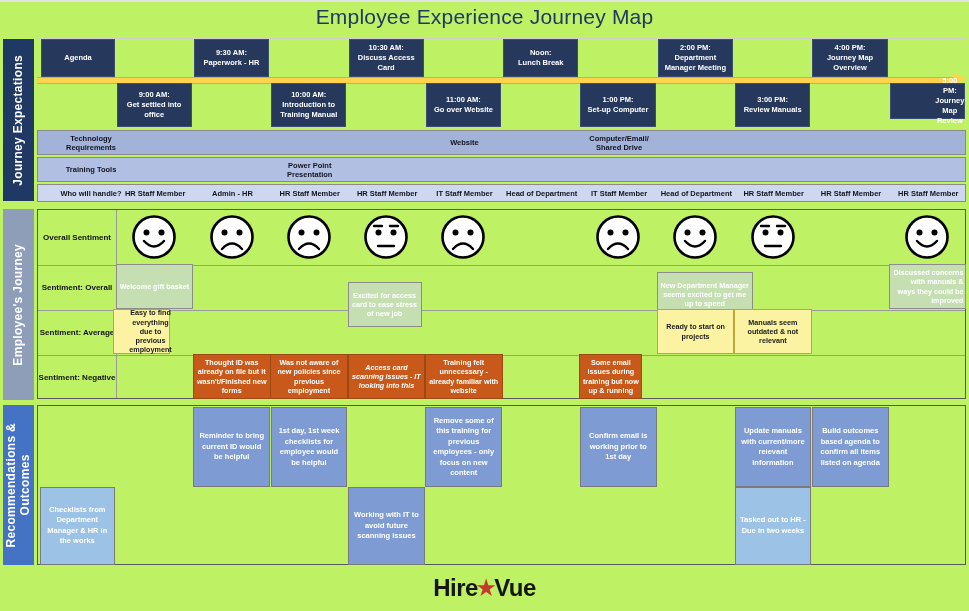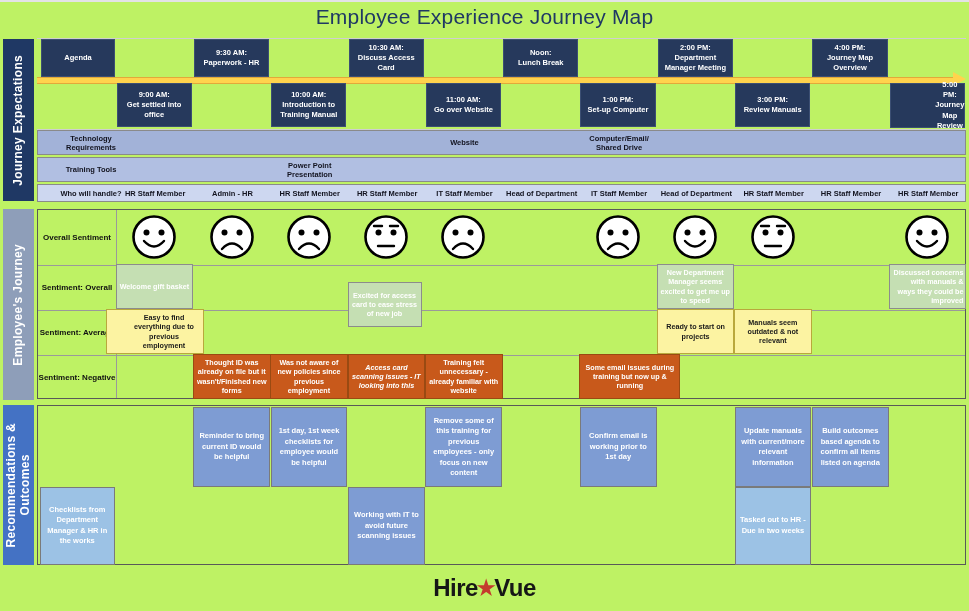--- a/index.html
+++ b/index.html
@@ -156,21 +156,21 @@
       <span>Go over Website</span>
     </div>
     <div class="dark-box" style="left: 580.4px; top: 81px; width: 75.3px; height: 44px;">
       <span>1:00 PM:</span>
       <span>Set-up Computer</span>
     </div>
     <div class="dark-box" style="left: 735px; top: 81px; width: 75.3px; height: 44px;">
       <span>3:00 PM:</span>
       <span>Review Manuals</span>
     </div>
-    <div class="dark-box" style="left: 889.7px; top: 81px; width: 75.3px; height: 45px; padding-left: 48px;">
+    <div class="dark-box" style="left: 889.7px; top: 81px; width: 75.3px; height: 36px; padding-left: 48px;">
       <span>5:00 PM:</span>
       <span>Journey Map Review</span>
     </div>
     <div class="face" style="left: 131.2px; top: 212px;"><svg width="46" height="46" viewBox="-23 -23 46 46">
         <circle cx="0" cy="0" r="20.5" fill="#fff" stroke="#000" stroke-width="2.6"></circle>
         <circle cx="-7.5" cy="-4.5" r="3" fill="#000"></circle>
         <circle cx="7.5" cy="-4.5" r="3" fill="#000"></circle>
         <path d="M-10 4 Q0 15 10 4" fill="none" stroke="#000" stroke-width="2.4" stroke-linecap="round"></path>
       </svg></div>
     <div class="face" style="left: 208.5px; top: 212px;"><svg width="46" height="46" viewBox="-23 -23 46 46">
@@ -220,30 +220,30 @@
         <line x1="4" y1="-11" x2="12" y2="-11" stroke="#000" stroke-width="2.4" stroke-linecap="round"></line>
       </svg></div>
     <div class="face" style="left: 904.3px; top: 212px;"><svg width="46" height="46" viewBox="-23 -23 46 46">
         <circle cx="0" cy="0" r="20.5" fill="#fff" stroke="#000" stroke-width="2.6"></circle>
         <circle cx="-7.5" cy="-4.5" r="3" fill="#000"></circle>
         <circle cx="7.5" cy="-4.5" r="3" fill="#000"></circle>
         <path d="M-10 4 Q0 15 10 4" fill="none" stroke="#000" stroke-width="2.4" stroke-linecap="round"></path>
       </svg></div>
     <div class="sent-box sent-positive" style="left: 115.5px; top: 262px; width: 77.8px; height: 45px;">Welcome gift basket</div>
     <div class="sent-box sent-positive" style="left: 347.5px; top: 280px; width: 74px; height: 45px;">Excited for access card to ease stress of new job</div>
-    <div class="sent-box sent-positive" style="left: 656.7px; top: 262px; width: 77px; height: 45px;">New Department Manager seems excited to get me up to speed</div>
+    <div class="sent-box sent-positive" style="left: 656.7px; top: 270px; width: 96px; height: 45px;">New Department Manager seems excited to get me up to speed</div>
     <div class="sent-box sent-positive" style="left: 888.7px; top: 262px; width: 77.8px; height: 45px; text-align: right;">Discussed concerns with manuals &amp; ways they could be improved</div>
-    <div class="sent-box sent-average" style="left: 106px; top: 307px; width: 98px; height: 45px; padding-left: 20px;">Easy to find everything due to previous employment</div>
+    <div class="sent-box sent-average" style="left: 113px; top: 307px; width: 57px; height: 45px; padding-left: 20px;">Easy to find everything due to previous employment</div>
     <div class="sent-box sent-average" style="left: 656.7px; top: 307px; width: 77.8px; height: 45px;">Ready to start on projects</div>
     <div class="sent-box sent-negative" style="left: 192.8px; top: 352px; width: 77.8px; height: 45px;">Thought ID was already on file but it wasn't/Finished new forms</div>
     <div class="sent-box sent-average" style="left: 734px; top: 307px; width: 77.8px; height: 45px;">Manuals seem outdated &amp; not relevant</div>
     <div class="sent-box sent-negative" style="left: 270.1px; top: 352px; width: 77.8px; height: 45px;">Was not aware of new policies since previous employment</div>
     <div class="sent-box sent-negative" style="left: 347.5px; top: 352px; width: 77.8px; height: 45px; font-style: italic;">Access card scanning issues - IT looking into this</div>
     <div class="sent-box sent-negative" style="left: 424.8px; top: 352px; width: 77.8px; height: 45px;">Training felt unnecessary - already familiar with website</div>
-    <div class="sent-box sent-negative" style="left: 579.4px; top: 352px; width: 101px; height: 45px;">Some email issues during training but now up &amp; running</div>
+    <div class="sent-box sent-negative" style="left: 579.4px; top: 352px; width: 63px; height: 45px;">Some email issues during training but now up &amp; running</div>
     <div class="rec-box rec-medium" style="left: 193.3px; top: 405px; width: 76.8px; height: 80px;">Reminder to bring current ID would be helpful</div>
     <div class="rec-box rec-medium" style="left: 270.6px; top: 405px; width: 76.8px; height: 80px;">1st day, 1st week checklists for employee would be helpful</div>
     <div class="rec-box rec-medium" style="left: 425.3px; top: 405px; width: 76.8px; height: 80px;">Remove some of this training for previous employees - only focus on new content</div>
     <div class="rec-box rec-medium" style="left: 579.9px; top: 405px; width: 76.8px; height: 80px;">Confirm email is working prior to 1st day</div>
     <div class="rec-box rec-medium" style="left: 734.5px; top: 405px; width: 76.8px; height: 80px;">Update manuals with current/more relevant information</div>
     <div class="rec-box rec-medium" style="left: 811.9px; top: 405px; width: 76.8px; height: 80px;">Build outcomes based agenda to confirm all items listed on agenda</div>
     <div class="rec-box rec-light" style="left: 39.5px; top: 485px; width: 75.5px; height: 77.5px;">Checklists from Department Manager &amp; HR in the works</div>
     <div class="rec-box rec-medium" style="left: 348px; top: 485px; width: 76.8px; height: 77.5px;">Working with IT to avoid future scanning issues</div>
     <div class="rec-box rec-light" style="left: 734.5px; top: 485px; width: 76.8px; height: 77.5px;">Tasked out to HR - Due in two weeks</div>
   </div>

